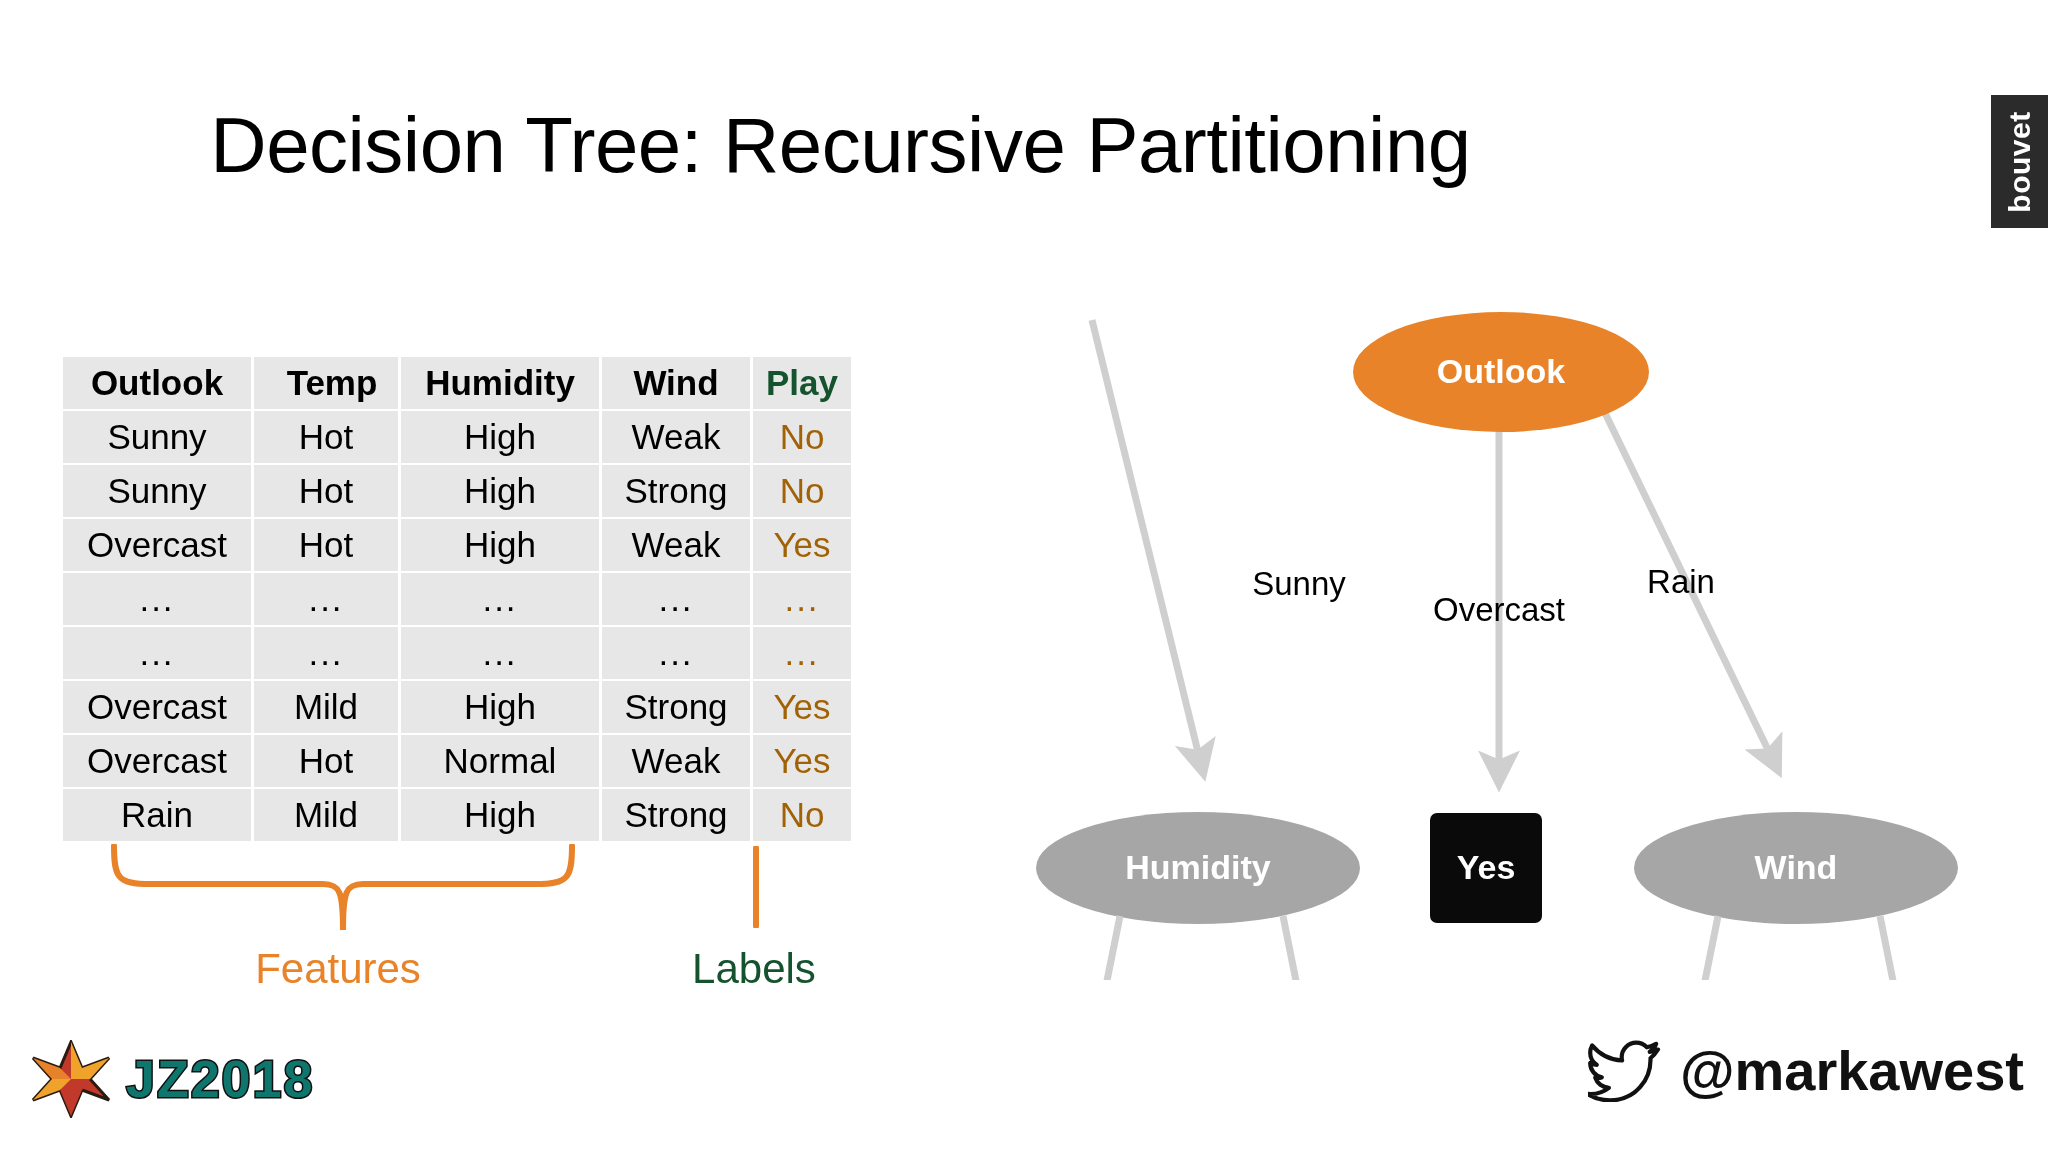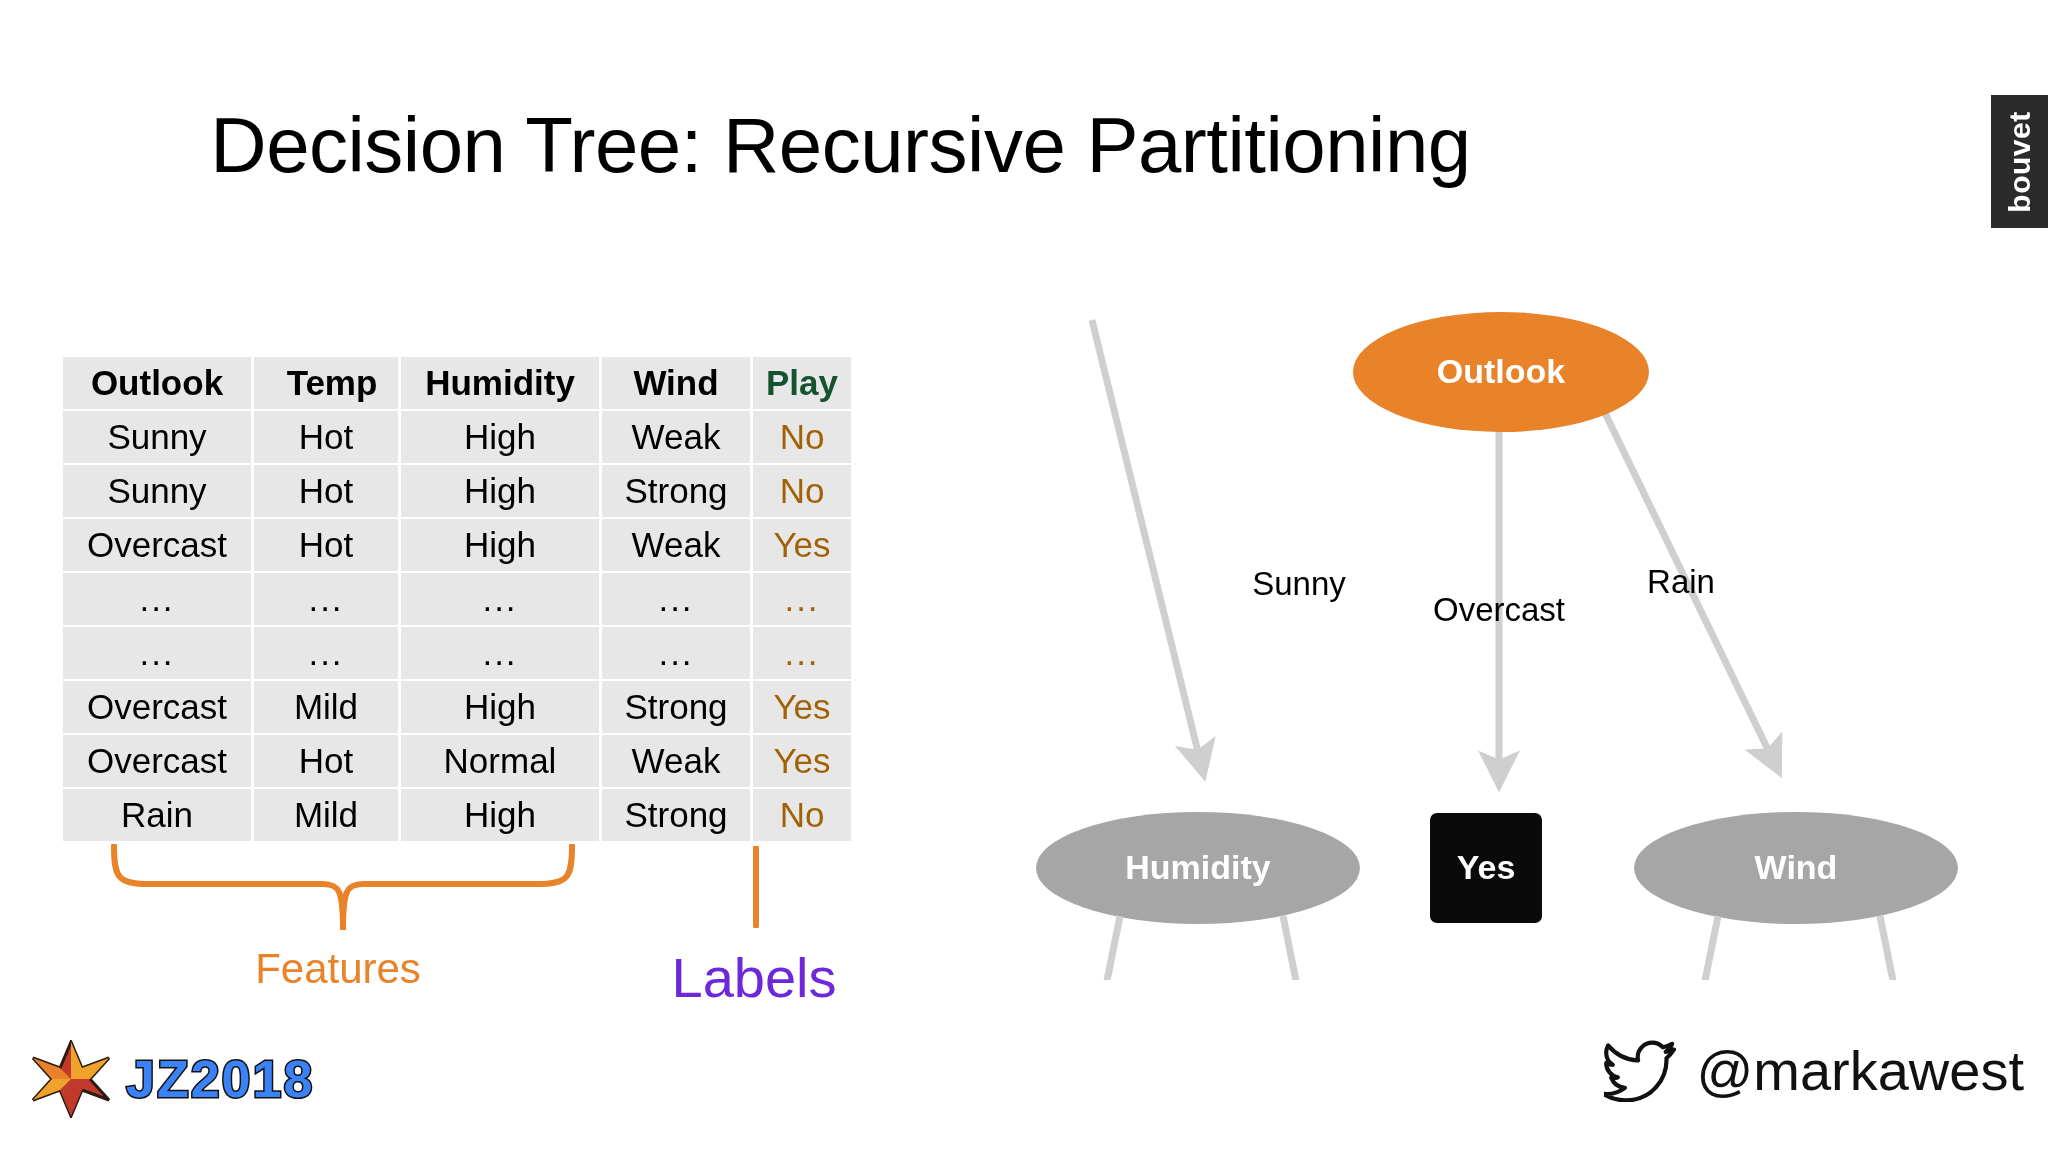--- a/index.html
+++ b/index.html
@@ -102,22 +102,22 @@
     text-align: center;
     font-size: 42px;
     color: #e8832a;
   }
   #labels-label {
     position: absolute;
     left: 660px;
     top: 945px;
     width: 188px;
     text-align: center;
-    font-size: 56px;
-    color: #6d28d9;
+    font-size: 42px;
+    color: #14532d;
   }
 
   
   #tree-svg {
     position: absolute;
     left: 950px;
     top: 260px;
   }
   .node-ellipse-text {
     fill: #ffffff;
@@ -151,35 +151,35 @@
     top: 1040px;
     display: flex;
     align-items: center;
     gap: 14px;
   }
   #jz-wordmark {
     font-family: "Liberation Sans", sans-serif;
     font-size: 52px;
     font-weight: 700;
     letter-spacing: 2px;
-    color: #3b82f6;
+    color: #0f766e;
     -webkit-text-stroke: 3px #111111;
     paint-order: stroke fill;
   }
   #twitter-handle {
     position: absolute;
     right: 24px;
     top: 1038px;
     display: flex;
     align-items: center;
     gap: 18px;
   }
   #twitter-handle .handle-text {
     font-size: 56px;
-    font-weight: 400;
+    font-weight: 700;
     color: #111111;
     white-space: nowrap;
   }
 </style>
 </head>
 <body>
 
 <div id="slide-title">Decision Tree: Recursive Partitioning</div>
 
 <div id="bouvet-logo">

